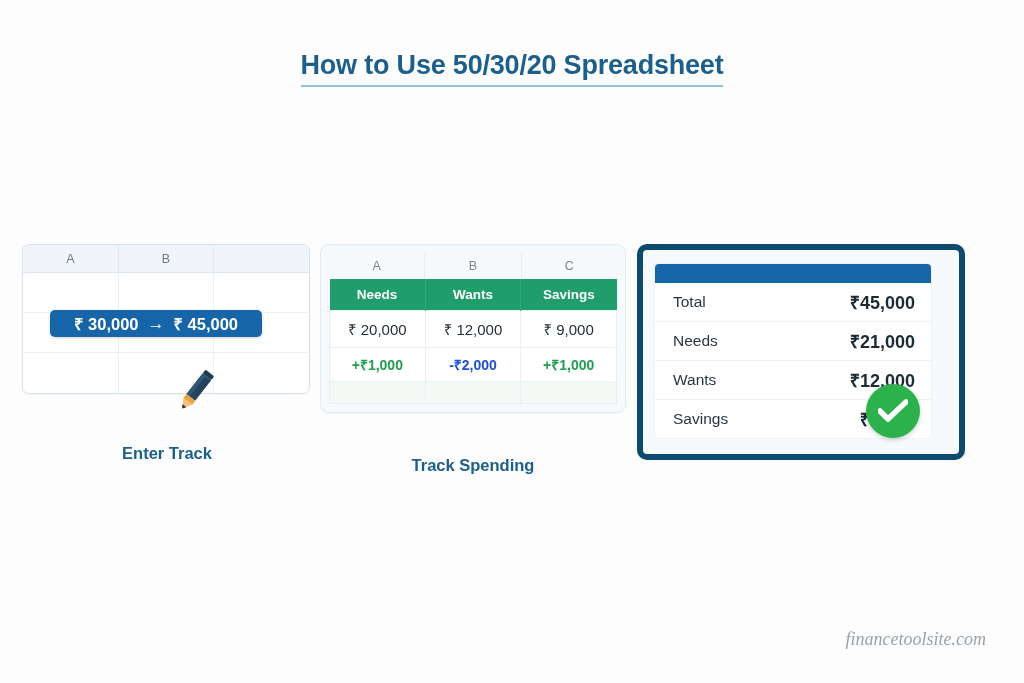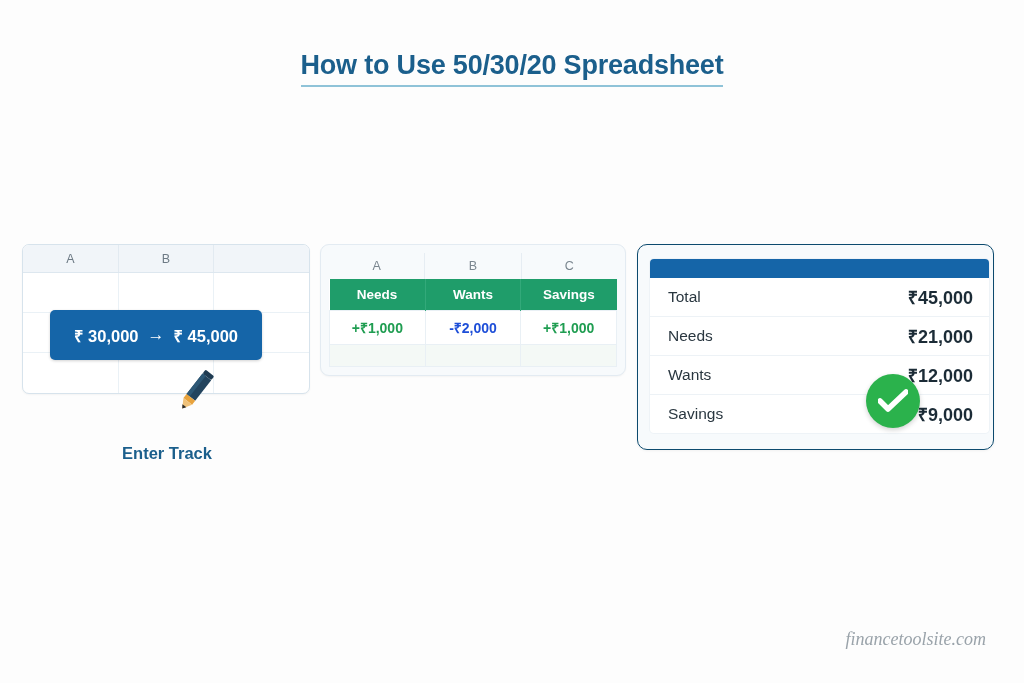--- a/index.html
+++ b/index.html
@@ -83,21 +83,21 @@
   .sheet1 .row:last-child { border-bottom: none; }
   .sheet1 .row div {
     flex: 1;
     border-right: 1px solid #eaf1f6;
   }
   .sheet1 .row div:last-child { border-right: none; }
 
   #income-pill {
     position: absolute;
     left: 28px; top: 66px;
-    width: 212px; height: 50px;
+    width: 212px; height: 27px;
     background: #1565a8;
     border-radius: 5px;
     color: #fff;
     font-size: 16.5px;
     font-weight: bold;
     display: flex; align-items: center; justify-content: center;
     gap: 9px;
     box-shadow: 0 1px 3px rgba(0,0,0,0.18);
   }
   #income-pill .arrow { font-weight: normal; font-size: 17px; }
@@ -158,25 +158,25 @@
   }
   .tbl tr.delta td { font-size: 14px; font-weight: bold; padding: 7px 0; }
   .tbl tr.blank td { height: 22px; background: #f4f9f6; }
 
   #caption-track { left: 0; top: 212px; }
 
   
   #panel-results { left: 637px; top: 8px; width: 310px; }
 
   #results-card {
-    width: 357px;
+    width: 328px;
     background: #f7fafc;
-    border: 1px solid #0c4a6e;
+    border: 6px solid #0c4a6e;
     border-radius: 10px;
-    padding: 14px 4px 16px 12px;
+    padding: 14px 28px 16px 12px;
     box-shadow: 0 1px 3px rgba(0,0,0,0.05);
   }
   #results-inner {
     background: #ffffff;
     border-radius: 4px;
     overflow: hidden;
     box-shadow: 0 0 0 1px #eef3f7;
   }
   #results-titlebar {
     height: 19px;
@@ -276,34 +276,40 @@
         <div>A</div>
         <div>B</div>
         <div>C</div>
       </div>
       <table class="tbl">
         <tbody>
             <tr>
           <th>Needs</th>
           <th>Wants</th>
           <th>Savings</th>
+        </tr>
+        <tr class="amounts">
+          <td>₹ 20,000</td>
+          <td>₹ 12,000</td>
+          <td>₹ 9,000</td>
         </tr>
         <tr class="delta">
           <td id="delta-0" style="color: rgb(31, 157, 81);">+₹1,000</td>
           <td id="delta-1" style="color: #1d4ed8;">-₹2,000</td>
           <td id="delta-2" style="color: rgb(31, 157, 81);">+₹1,000</td>
         </tr>
         <tr class="blank">
           <td></td>
           <td></td>
           <td></td>
         </tr>
       </tbody>
         </table>
     </div>
+    <div class="caption" id="caption-track">Track Spending</div>
   </div>
 
   <div class="panel" id="panel-results">
     <div id="results-card">
       <div id="results-inner">
         <div id="results-titlebar"></div>
         <div class="res-row">
           <span class="res-label">Total</span>
           <span class="res-value">₹45,000</span>
         </div>

